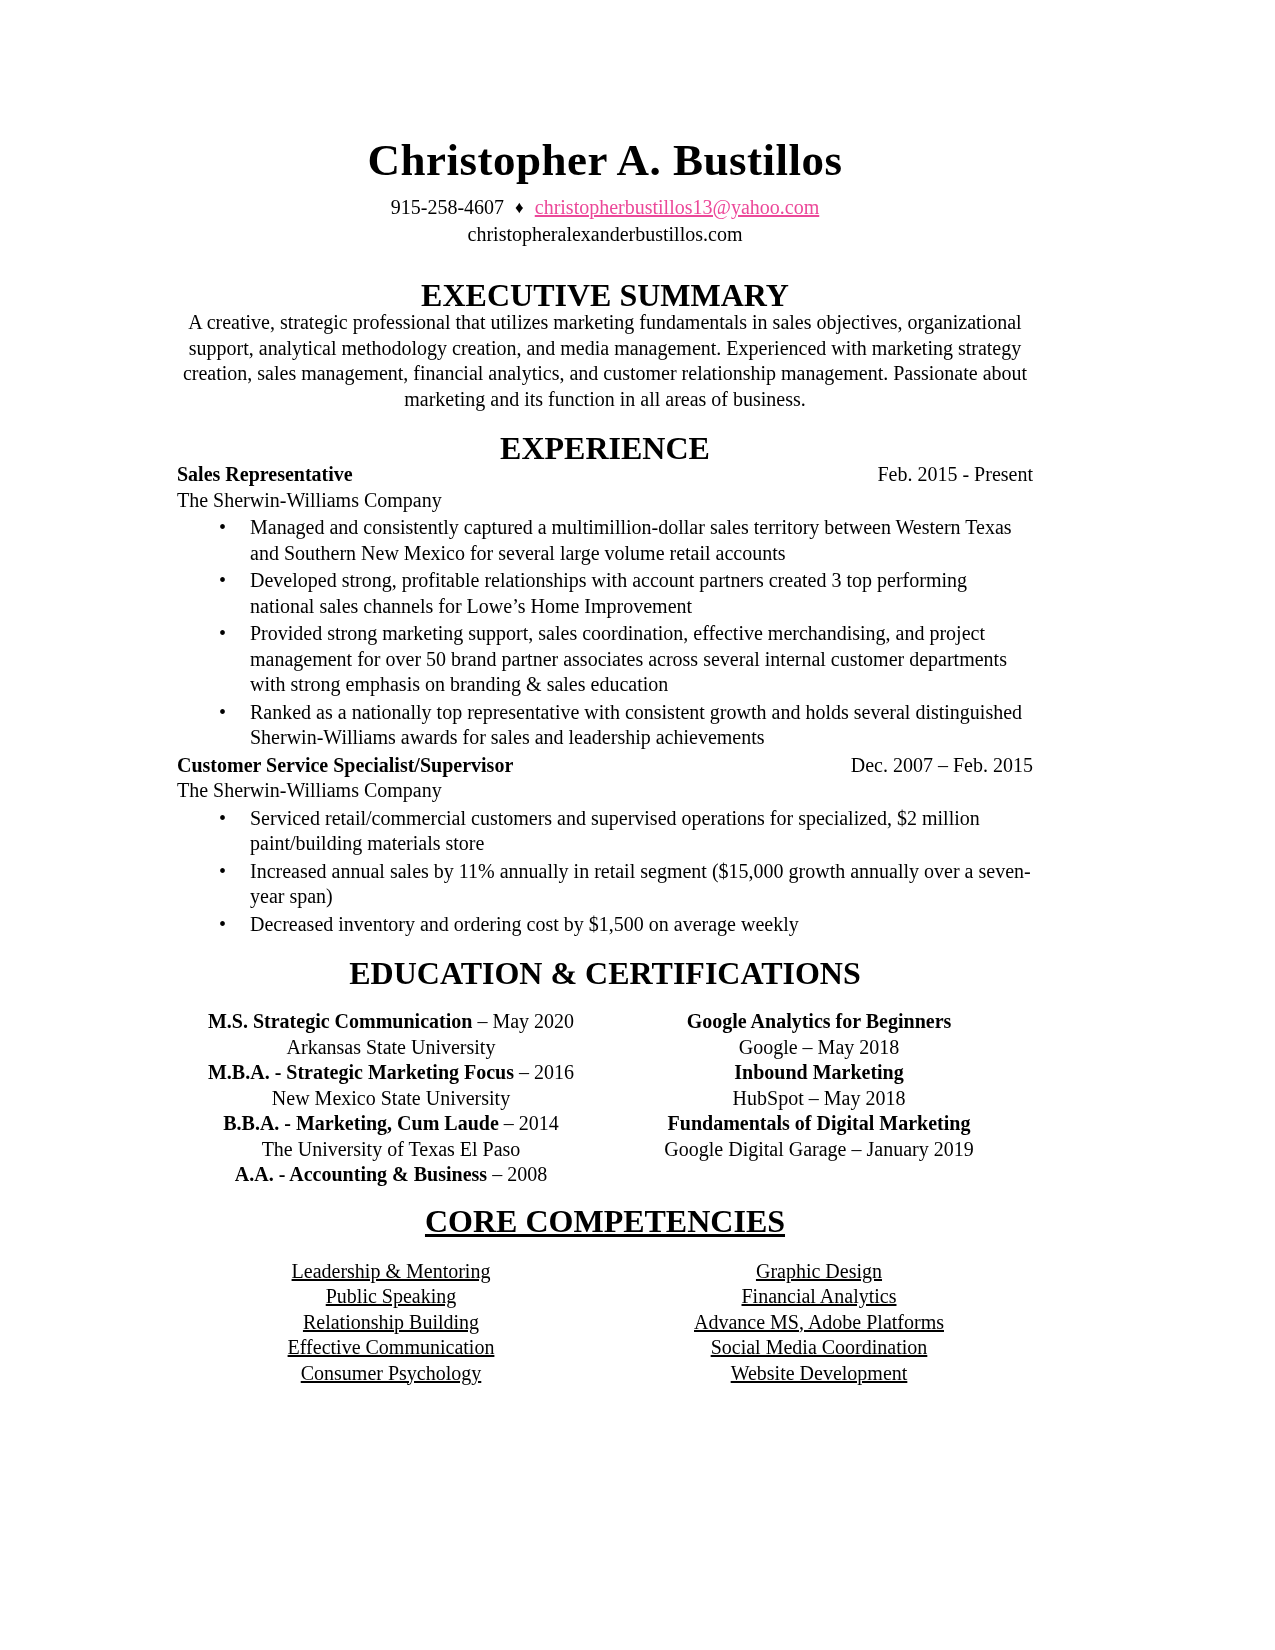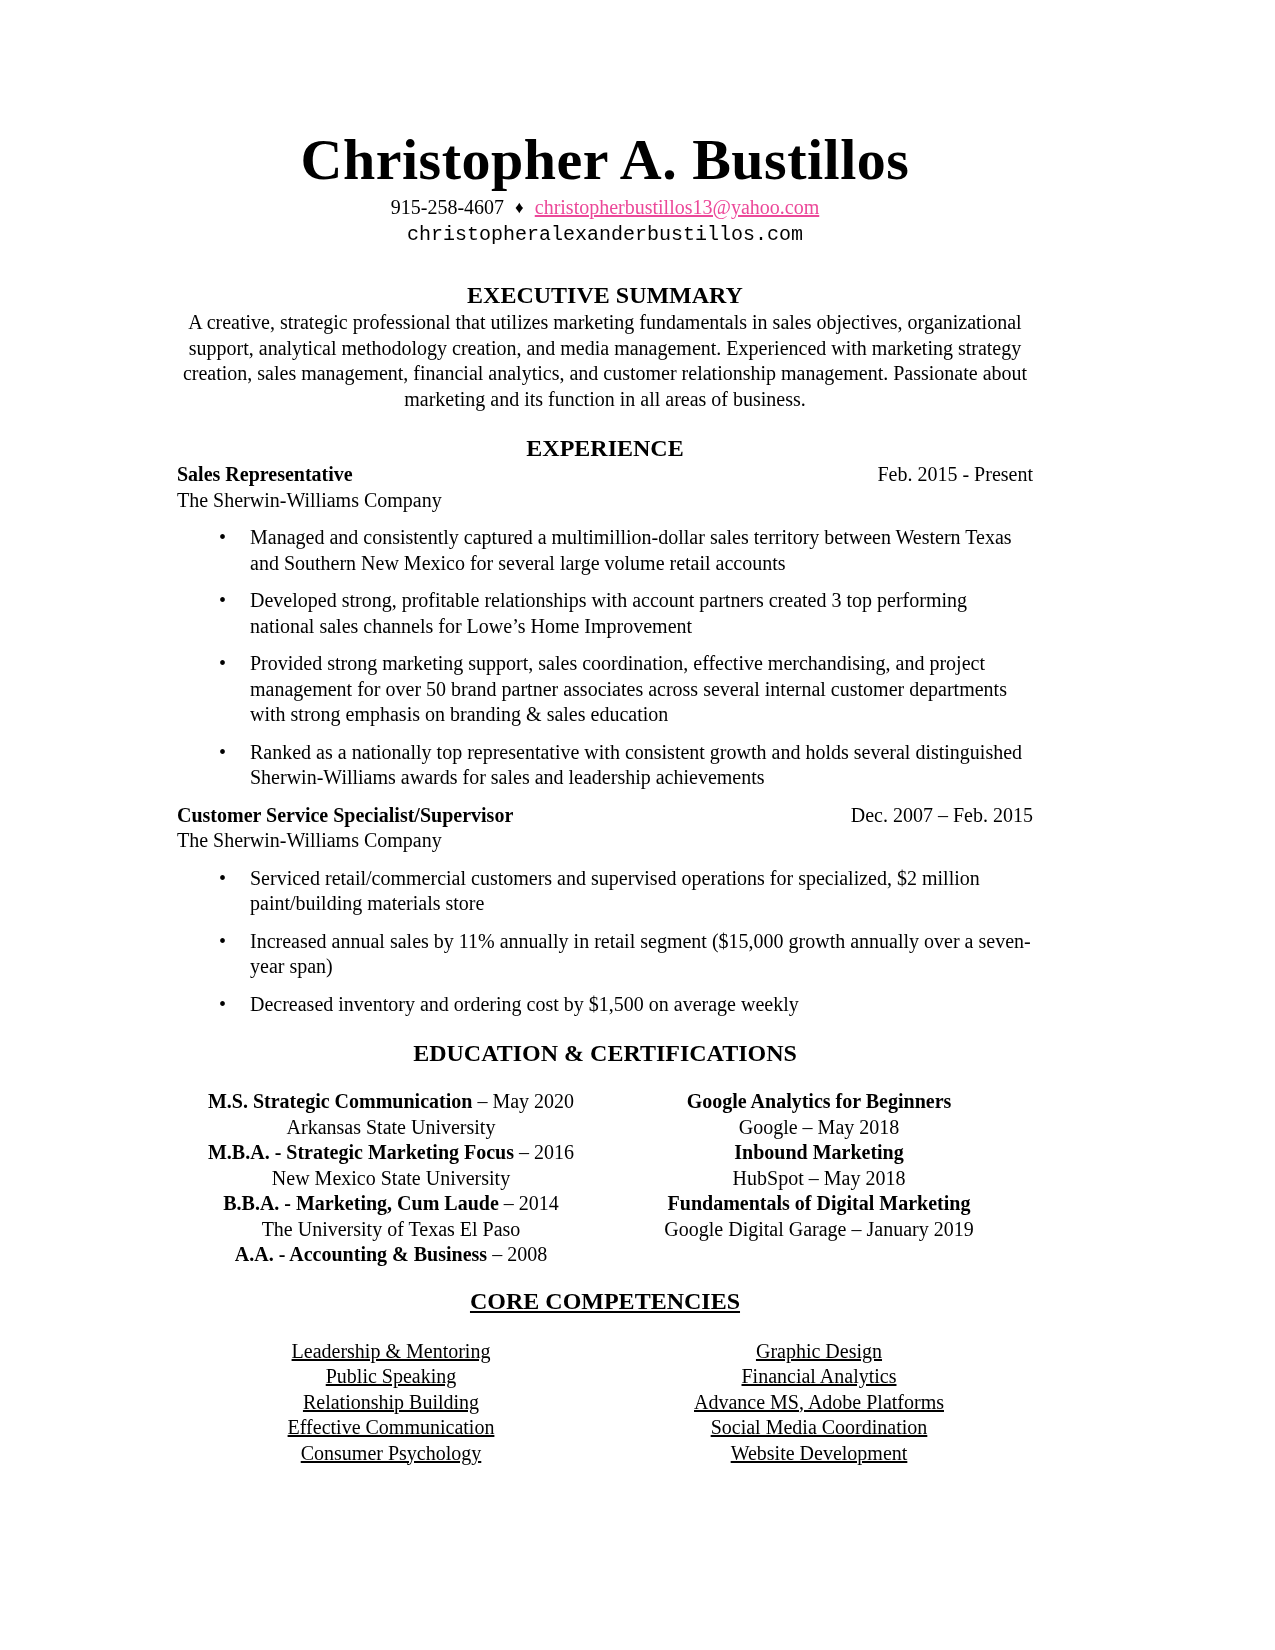--- a/index.html
+++ b/index.html
@@ -12,49 +12,49 @@
     font-size: 20px;
     line-height: 25.5px;
     position: relative;
     overflow: hidden;
   }
   .page { padding-top: 134px; }
   .content { width: 856px; margin-left: 177px; }
 
   
   .person-name {
-    font-size: 58px;
+    font-size: 45px;
     line-height: 52px;
     font-weight: bold;
     text-align: center;
     margin-bottom: 8px;
     letter-spacing: 0.5px;
   }
   .contact-line { text-align: center; line-height: 27px; }
   .contact-line .sep { display: inline-block; margin: 0 6px; font-size: 17px; vertical-align: 1px; }
   .email-link { color: #ec4899; text-decoration: underline; }
-  .website-line { text-align: center; line-height: 27px; font-family: Liberation Mono, monospace; }
+  .website-line { text-align: center; line-height: 27px; }
 
   
   .section-heading {
     text-align: center;
     font-weight: bold;
-    font-size: 24px;
+    font-size: 32px;
     line-height: 27px;
   }
   .sec-summary { margin-top: 34px; }
   .summary-text { text-align: center; margin-top: 1px; }
 
   .sec-experience { margin-top: 23px; }
   .job-header { display: flex; justify-content: space-between; align-items: baseline; }
   .job-title { font-weight: bold; }
   .job-dates { font-weight: normal; }
   .company-line { margin-bottom: 1px; }
   ul.bullets { list-style: none; margin: 0 0 1px 73px; padding: 0; }
-  ul.bullets li { position: relative; margin: 12px 0; }
+  ul.bullets li { position: relative; margin: 2px 0; }
   ul.bullets li::before {
     content: "\2022";
     position: absolute;
     left: -31px;
     top: 0;
   }
 
   .sec-education { margin-top: 23px; }
   .two-col { display: flex; margin-top: 22px; }
   .two-col .col { flex: 1; text-align: center; }

